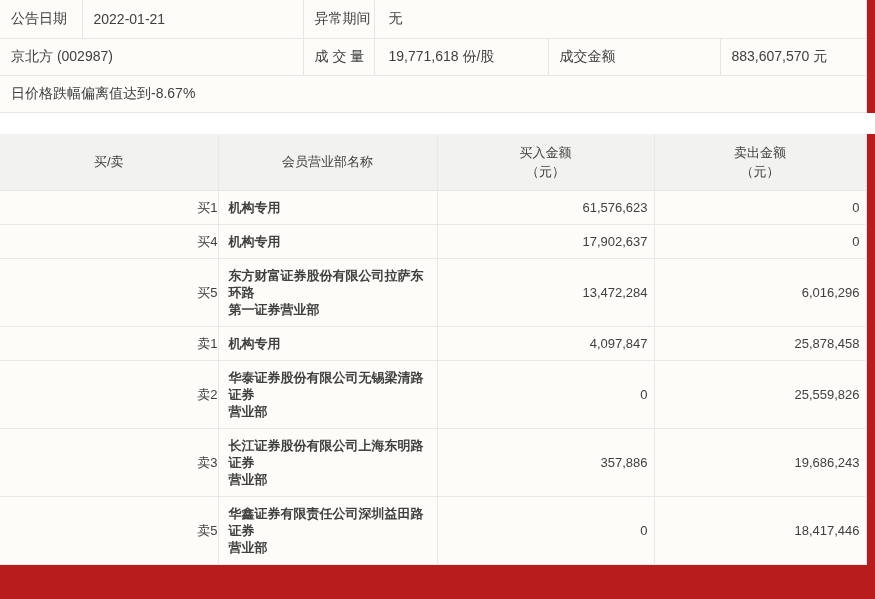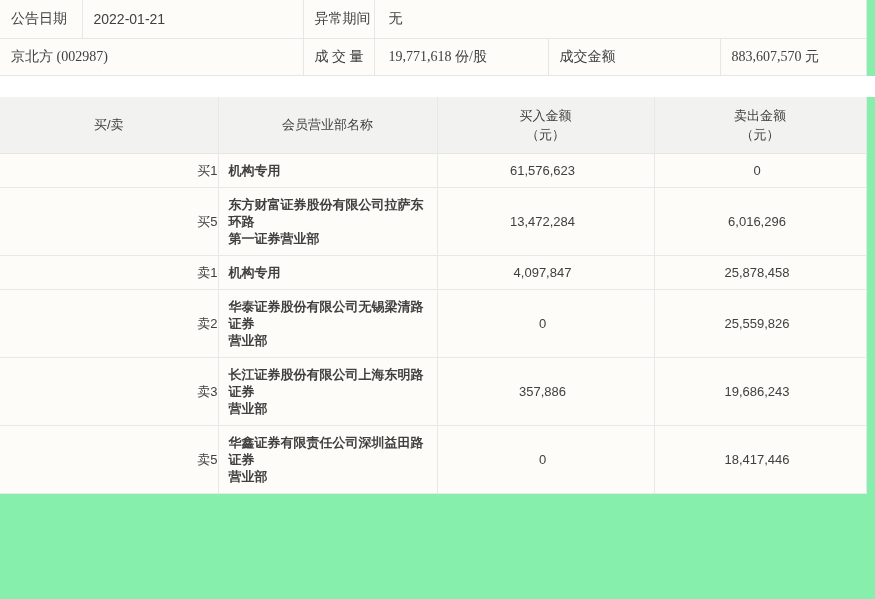--- a/index.html
+++ b/index.html
@@ -3,41 +3,41 @@
 <meta charset="utf-8">
 <style>
   * { margin: 0; padding: 0; box-sizing: border-box; }
   html, body {
     width: 875px; height: 599px;
     overflow: hidden;
     background: #f5f5f4;
     font-family: "Liberation Sans", "DejaVu Sans", sans-serif;
     color: #404040;
   }
-  .page { width: 875px; height: 599px; background: #86efac; }
+  .page { width: 875px; height: 599px; background: #b91c1c; }
 
   table { border-collapse: collapse; table-layout: fixed; }
 
   
   .info-table {
     width: 866px;
     background: #fdfcf9;
     font-size: 14px;
     border-right: 1px solid #e6e6e4;
     border-bottom: 1px solid #e6e6e4;
   }
   .info-table td {
     border-bottom: 1px solid #e6e6e4;
     padding: 0 0 0 11px;
     vertical-align: middle;
     white-space: nowrap;
     overflow: hidden;
   }
   .info-table tr.r1 td { height: 38px; }
-  .info-table tr.r2 td { height: 37px; font-family: Liberation Serif, serif; }
+  .info-table tr.r2 td { height: 37px; }
   .info-table tr.r3 td { height: 37px; border-bottom: none; }
   .info-table td.vline { border-right: 1px solid #e6e6e4; }
   .info-table td.pl14 { padding-left: 14px; }
 
   
   .section-gap { width: 875px; height: 21px; background: #ffffff; }
 
   
   .lhb-table {
     width: 866px;
@@ -60,21 +60,21 @@
   .lhb-table td {
     border-bottom: 1px solid #e8e8e6;
     border-right: 1px solid #e8e8e6;
     padding: 8px 0;
     line-height: 17px;
     vertical-align: middle;
   }
   .lhb-table td:last-child { border-right: none; }
   .lhb-table td.c-side   { text-align: right; }
   .lhb-table td.c-branch { text-align: left; padding-left: 10px; padding-right: 5px; white-space: pre-line; font-weight: bold; }
-  .lhb-table td.c-amount { text-align: center; padding-right: 6px; }
+  .lhb-table td.c-amount { text-align: right; padding-right: 6px; }
 </style>
 </head>
 <body>
 
 <div class="page">
 
   <table class="info-table">
     <colgroup>
       <col style="width:82px">
         <col style="width:221px">
@@ -89,20 +89,23 @@
       <td class="vline">2022-01-21</td>
       <td class="vline">异常期间</td>
       <td class="pl14" colspan="3">无</td>
     </tr>
     <tr class="r2">
       <td class="vline" colspan="2">京北方 (002987)</td>
       <td class="vline">成 交 量</td>
       <td class="vline pl14">19,771,618 份/股</td>
       <td class="vline">成交金额</td>
       <td>883,607,570 元</td>
+    </tr>
+    <tr class="r3">
+      <td colspan="6">日价格跌幅偏离值达到-8.67%</td>
     </tr>
   </tbody>
     </table>
 
   <div class="section-gap"></div>
 
   <table class="lhb-table">
     <colgroup>
       <col style="width:218px">
         <col style="width:219px">
@@ -122,20 +125,26 @@
     <tbody>
     <tr>
       <td class="c-side">买1</td>
       <td class="c-branch">机构专用</td>
       <td class="c-amount">61,576,623</td>
       <td class="c-amount">0</td>
     </tr>
 
 
 
+    <tr>
+      <td class="c-side">买4</td>
+      <td class="c-branch">机构专用</td>
+      <td class="c-amount">17,902,637</td>
+      <td class="c-amount">0</td>
+    </tr>
 
     <tr>
       <td class="c-side">买5</td>
       <td class="c-branch">东方财富证券股份有限公司拉萨东环路
 第一证券营业部</td>
       <td class="c-amount">13,472,284</td>
       <td class="c-amount">6,016,296</td>
     </tr>
 
     <tr>

